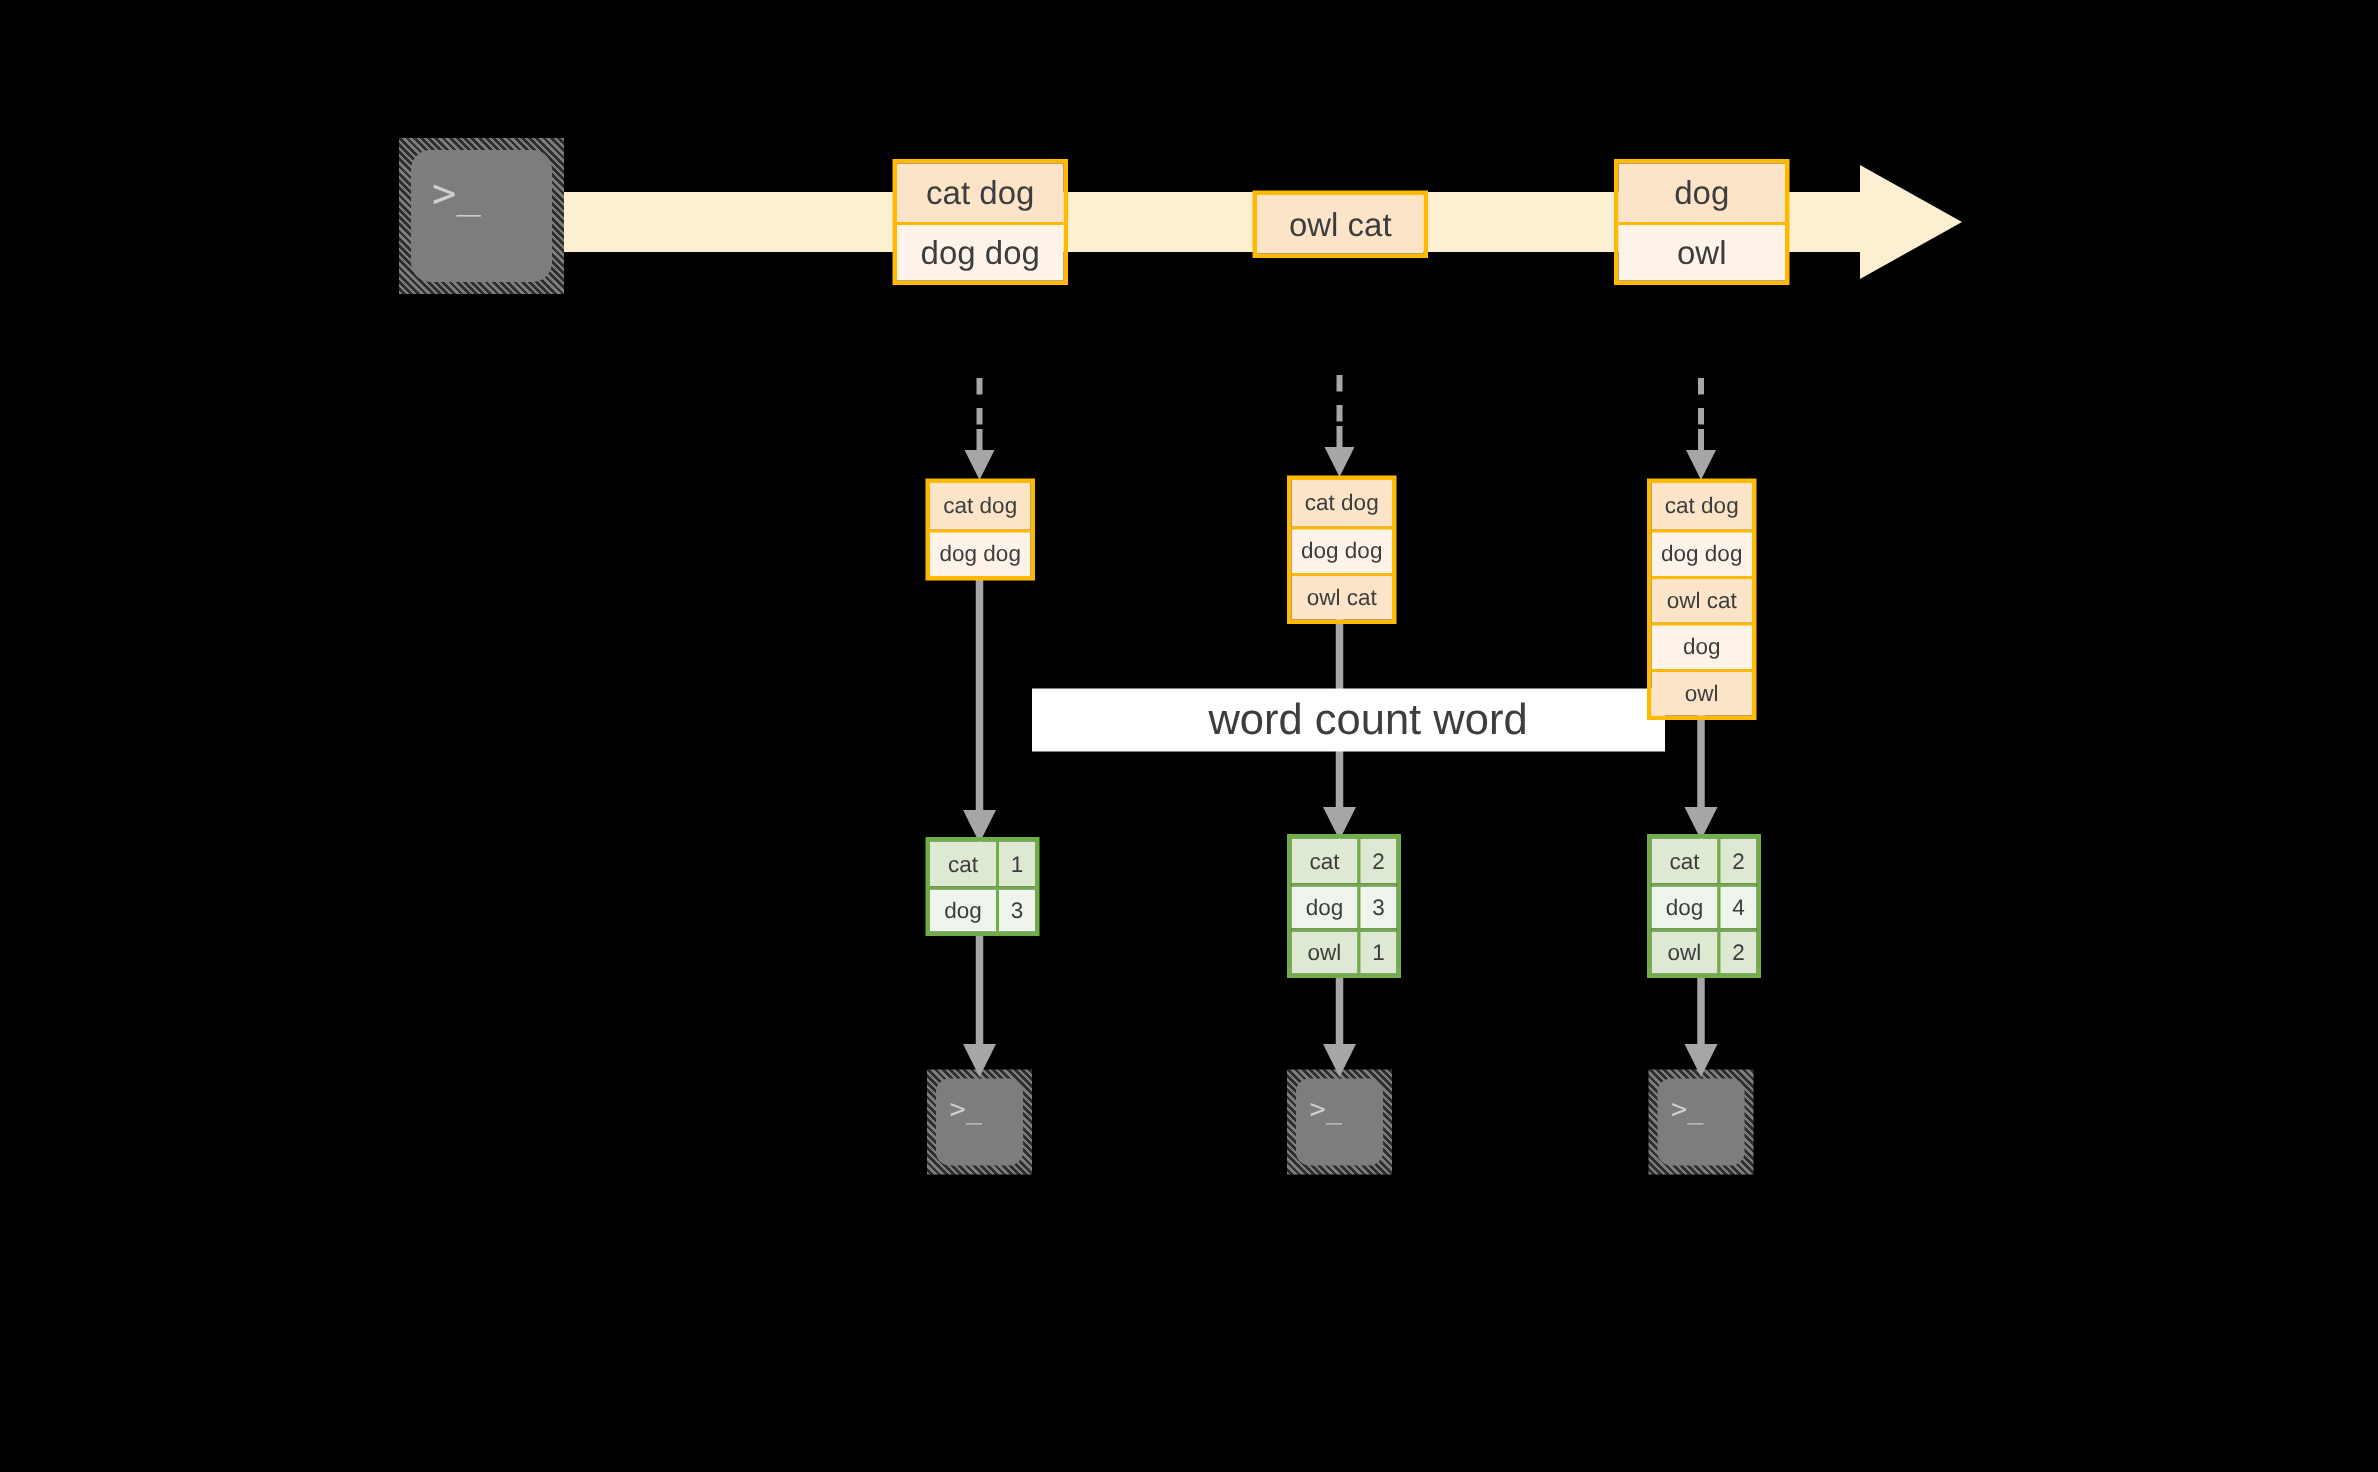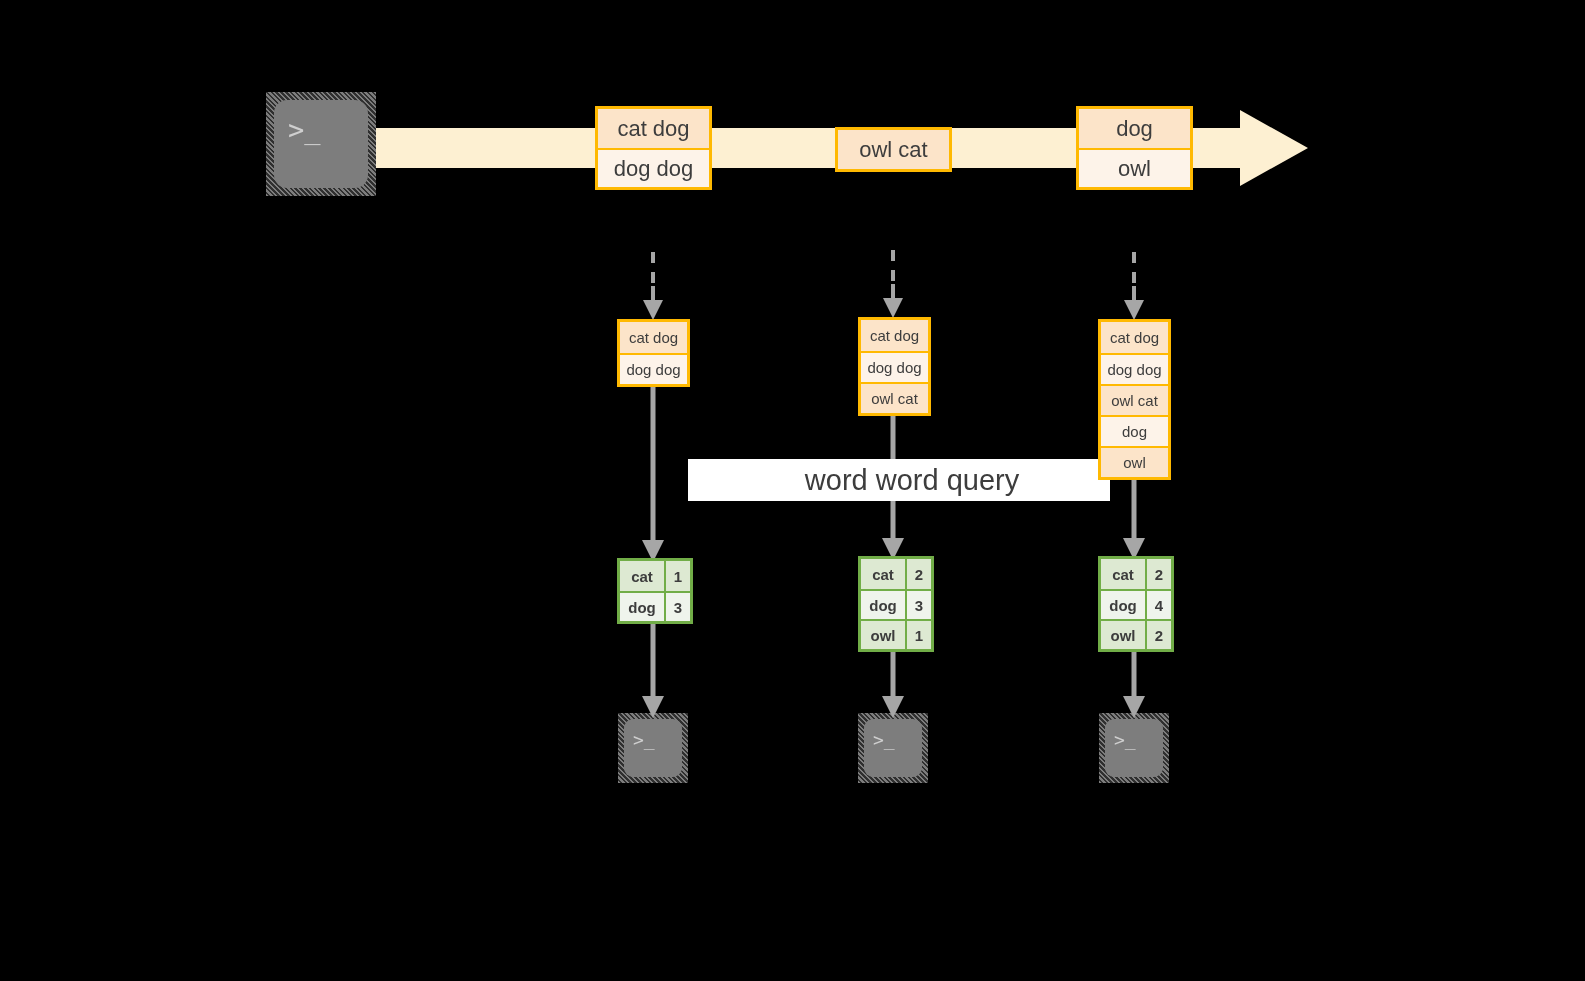--- a/index.html
+++ b/index.html
@@ -134,21 +134,20 @@
     border: 3px solid #71ad47;
     display: flex;
     flex-direction: column;
     z-index: 5;
     font-size: 15px;
   }
   .result-table .res-row {
     box-sizing: border-box;
     height: 30px;
     display: flex;
-    font-weight: bold;
   }
   .result-table .res-row + .res-row { border-top: 2px solid #71ad47; }
   .result-table .res-key,
   .result-table .res-val {
     box-sizing: border-box;
     display: flex;
     align-items: center;
     justify-content: center;
     color: #3d3d3d;
     white-space: nowrap;
@@ -246,21 +245,21 @@
 
   <div class="state-stack" style="left:1098px; top:319px; width:73px;">
     <div class="rec-row shade-a">cat dog</div>
     <div class="rec-row shade-b">dog dog</div>
     <div class="rec-row shade-a">owl cat</div>
     <div class="rec-row shade-b">dog</div>
     <div class="rec-row shade-a">owl</div>
   </div>
 
   <div class="query-banner">
-    <span class="banner-text">word word query</span>
+    <span class="banner-text">word count word</span>
   </div>
 
   <svg class="connector" style="left:638px; top:382px; width:30px; height:180px;" viewBox="0 0 30 180" width="30" height="180">
     <line x1="15" y1="0" x2="15" y2="162" stroke="#a6a6a6" stroke-width="5"></line>
     <path d="M4,158 L26,158 L15,180 Z" fill="#a6a6a6"></path>
   </svg>
 
   <svg class="connector" style="left:878px; top:412px; width:30px; height:148px;" viewBox="0 0 30 148" width="30" height="148">
     <line x1="15" y1="0" x2="15" y2="130" stroke="#a6a6a6" stroke-width="5"></line>
     <path d="M4,126 L26,126 L15,148 Z" fill="#a6a6a6"></path>

